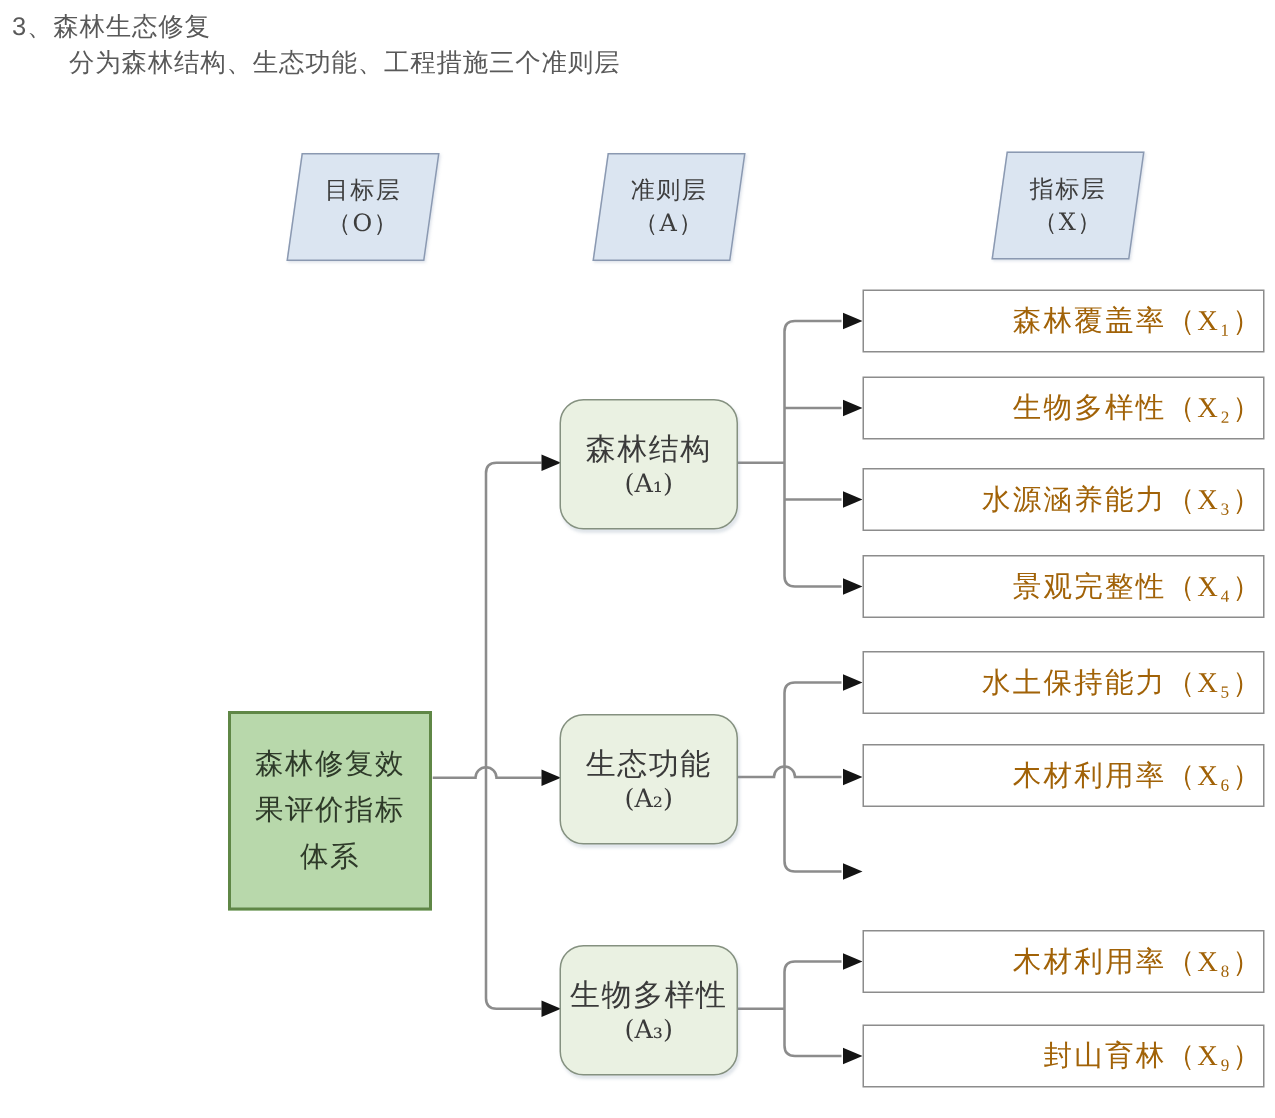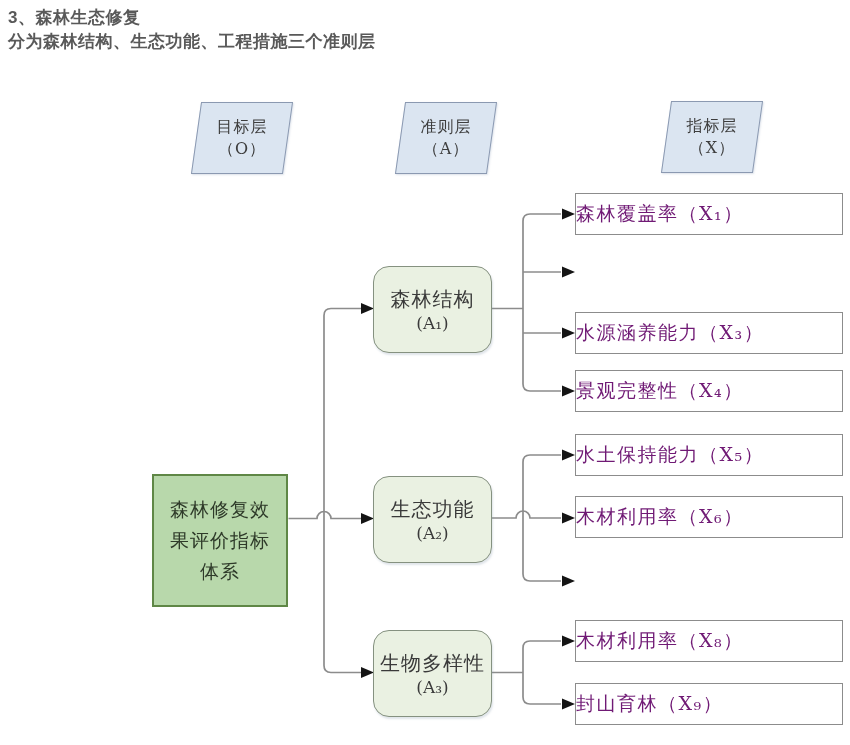--- a/index.html
+++ b/index.html
@@ -1,21 +1,21 @@
 <!DOCTYPE html>
 <html><head>
 <meta charset="utf-8">
 <style>
   html,body{margin:0;padding:0;background:#ffffff;}
   #stage{position:relative;width:850px;height:745px;background:#ffffff;overflow:hidden;
          font-family:"DejaVu Serif","Liberation Serif",serif;}
   .hdr{position:absolute;left:8px;font-family:"Liberation Sans","DejaVu Sans",sans-serif;
-       font-weight:bold;font-size:17px;color:#595959;letter-spacing:0.5px;white-space:nowrap;}
+       font-weight:normal;font-size:17px;color:#595959;letter-spacing:0.5px;white-space:nowrap;}
   #title{top:6px;}
-  #subtitle{top:30px;}
+  #subtitle{top:30px;margin-left:38px;}
 
   .layer-tab{position:absolute;width:90px;height:70px;background:#dbe5f1;
              border:1.5px solid #8b99b1;transform:skewX(-8deg);
              box-shadow:1px 1px 2px rgba(120,140,170,0.25);}
   .layer-tab .unskew{transform:skewX(8deg);width:100%;height:100%;display:flex;
              flex-direction:column;align-items:center;justify-content:center;
              font-size:16px;color:#3d3d3d;line-height:22px;letter-spacing:1px;}
 
   .goal-box{position:absolute;left:152px;top:474px;width:136px;height:133px;
             background:#b8d8ab;border:2px solid #5f8746;display:flex;align-items:center;
@@ -23,22 +23,22 @@
             line-height:1.62;letter-spacing:1px;padding:0 13px;box-sizing:border-box;}
 
   .criterion-box{position:absolute;left:373px;width:117px;height:85px;background:#eaf1e2;
             border:1.6px solid #859180;border-radius:16px;display:flex;flex-direction:column;
             align-items:center;justify-content:center;color:#3a3a3a;
             box-shadow:1px 2px 2px rgba(130,150,170,0.25);}
   .criterion-box .lbl{font-size:20px;letter-spacing:1px;line-height:26px;}
   .criterion-box .code{font-size:17px;line-height:22px;}
 
   .indicator-box{position:absolute;left:575px;width:268px;height:42px;background:#ffffff;
-            border:1.6px solid #8c8c8c;display:flex;align-items:center;justify-content:flex-start;
-            font-size:19px;color:#701a75;letter-spacing:1.5px;box-sizing:border-box;}
+            border:1.6px solid #8c8c8c;display:flex;align-items:center;justify-content:flex-end;
+            font-size:19px;color:#a16207;letter-spacing:1.5px;box-sizing:border-box;font-family:Liberation Serif, serif;}
 
   #wires{position:absolute;left:0;top:0;pointer-events:none;}
 </style>
 </head>
 <body>
 
 <div id="stage">
 
   <div id="title" class="hdr">3、森林生态修复</div>
   <div id="subtitle" class="hdr">分为森林结构、生态功能、工程措施三个准则层</div>
@@ -104,20 +104,23 @@
     <span class="code">(A₂)</span>
   </div>
   <div class="criterion-box" style="top:630px">
     <span class="lbl">生物多样性</span>
     <span class="code">(A₃)</span>
   </div>
 
   <div class="indicator-box" style="top:193px">
     <span>森林覆盖率（X₁）</span>
   </div>
+  <div class="indicator-box" style="top:251px">
+    <span>生物多样性（X₂）</span>
+  </div>
   <div class="indicator-box" style="top:312px">
     <span>水源涵养能力（X₃）</span>
   </div>
   <div class="indicator-box" style="top:434px">
     <span>水土保持能力（X₅）</span>
   </div>
   <div class="indicator-box" style="top:370px">
     <span>景观完整性（X₄）</span>
   </div>
   <div class="indicator-box" style="top:496px">

